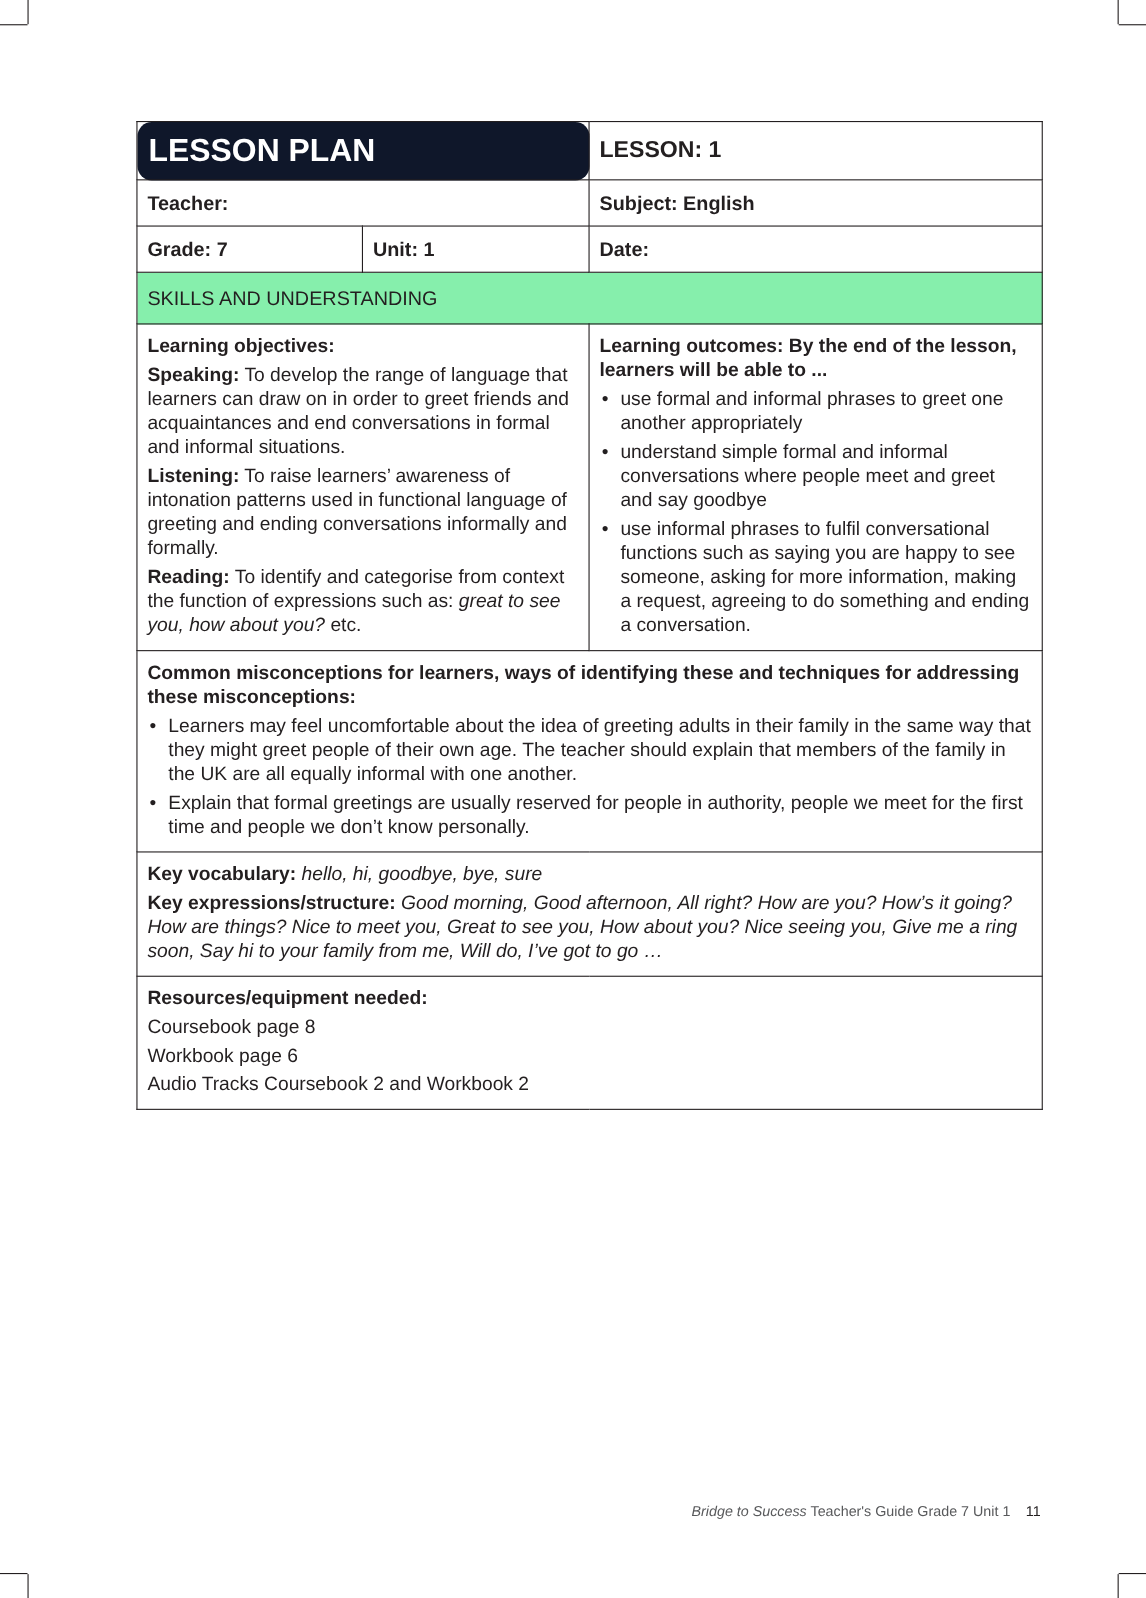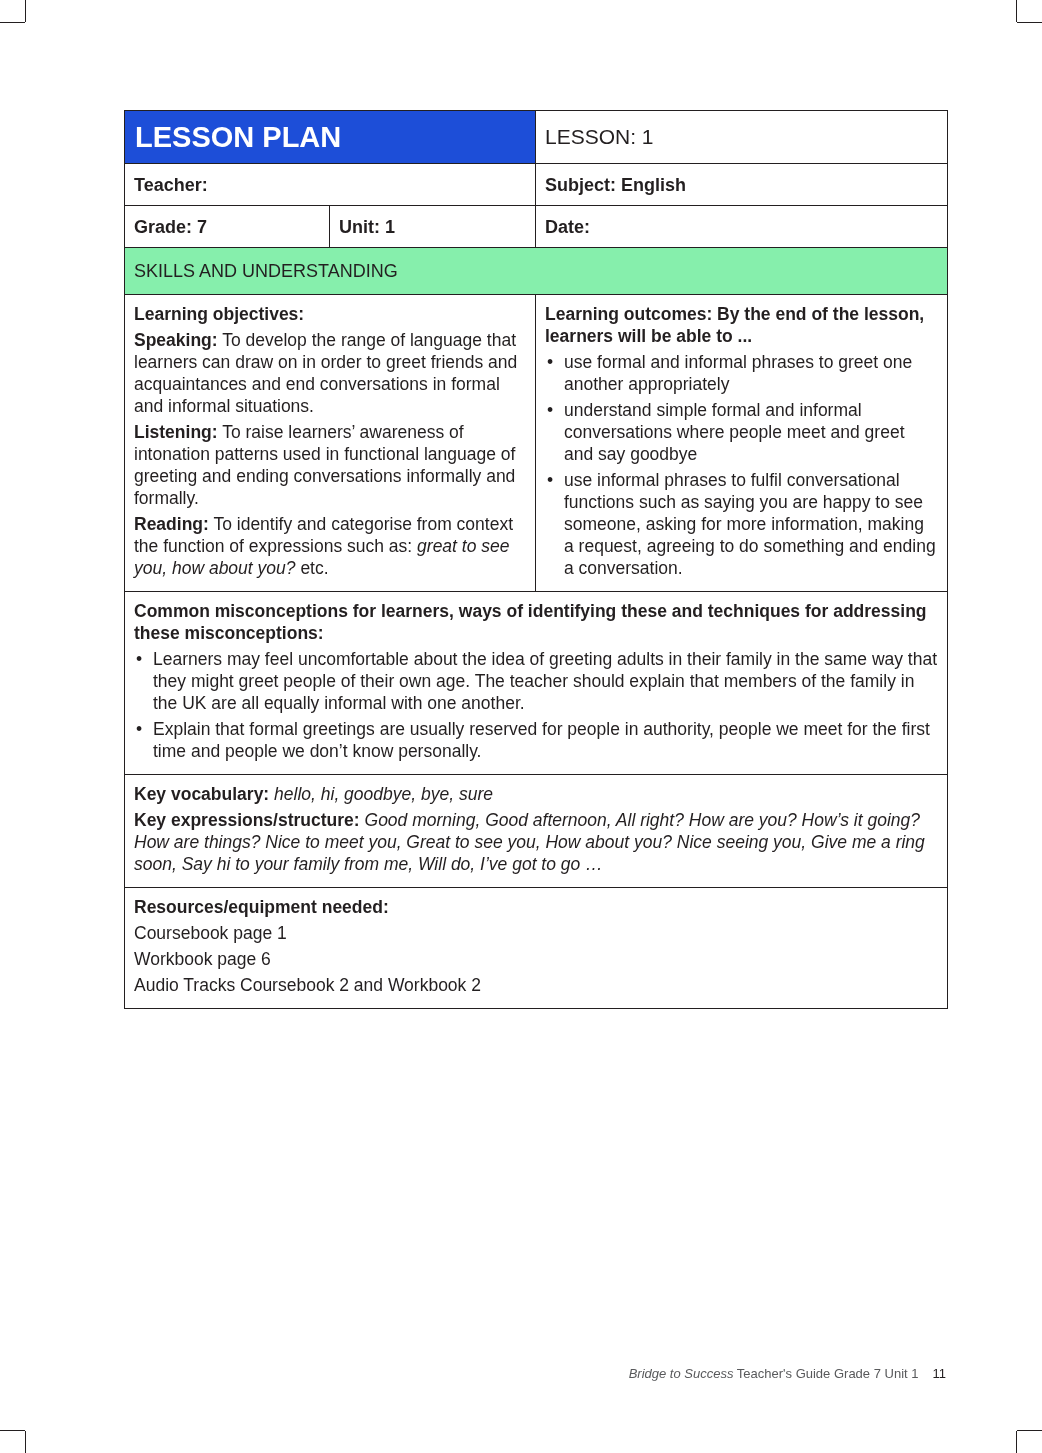--- a/index.html
+++ b/index.html
@@ -10,24 +10,24 @@
   .crop { position: absolute; background: #231f20; }
   .lesson-table {
     position: absolute; left: 124px; top: 110px; width: 823px;
     border-collapse: collapse; table-layout: fixed;
   }
   .lesson-table td {
     border: 1.5px solid #231f20; padding: 0 9px; vertical-align: top;
     font-size: 17.5px; line-height: 22px;
   }
   .head-title {
-    background: #1d4ed8; color: #ffffff; font-weight: bold; font-size: 29px !important;
-    height: 52px; vertical-align: middle !important; padding-left: 10px !important;
+    background: #0f172a; color: #ffffff; font-weight: bold; font-size: 29px !important;
+    height: 52px; vertical-align: middle !important; padding-left: 10px !important; border-radius: 13px;
   }
-  .head-lesson { font-weight: normal; font-size: 21px !important; vertical-align: middle !important; }
+  .head-lesson { font-weight: bold; font-size: 21px !important; vertical-align: middle !important; }
   .row-simple td { height: 41px; vertical-align: middle; font-weight: bold; font-size: 18px; }
   .section-head td {
     background: #86efac; height: 46px; vertical-align: middle; font-weight: normal; font-size: 18px;
   }
   .cell-pad { padding-top: 8px !important; padding-bottom: 8px !important; }
   .b { font-weight: bold; }
   .i { font-style: italic; }
   p { margin: 0 0 4px 0; }
   ul { margin: 0 0 4px 0; padding: 0; list-style: none; }
   ul li { position: relative; padding-left: 19px; margin-bottom: 4px; }
@@ -100,21 +100,21 @@
   </tr>
   <tr>
     <td colspan="3" class="cell-pad">
       <p><span class="b">Key vocabulary:</span><span class="i"> hello, hi, goodbye, bye, sure</span></p>
       <p><span class="b">Key expressions/structure:</span><span class="i"> Good morning, Good afternoon, All right? How are you? How’s it going? How are things? Nice to meet you, Great to see you, How about you? Nice seeing you, Give me a ring soon, Say hi to your family from me, Will do, I’ve got to go …</span></p>
     </td>
   </tr>
   <tr>
     <td colspan="3" class="cell-pad">
       <p class="b">Resources/equipment needed:</p>
-      <p>Coursebook page 1</p>
+      <p>Coursebook page 8</p>
       <p>Workbook page 6</p>
       <p>Audio Tracks Coursebook 2 and Workbook 2</p>
     </td>
   </tr>
 </tbody>
   </table>
 
 <div class="footer">
   <span class="i">Bridge to Success</span><span> Teacher's Guide Grade 7 Unit 1</span><span class="pnum">11</span>
 </div>

